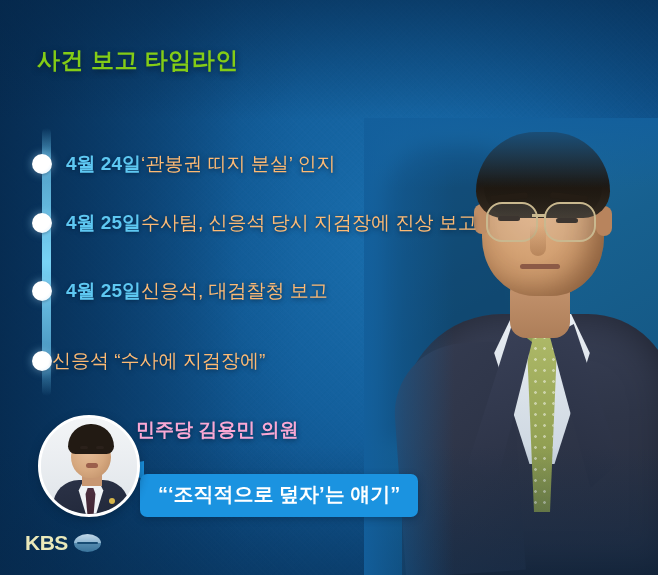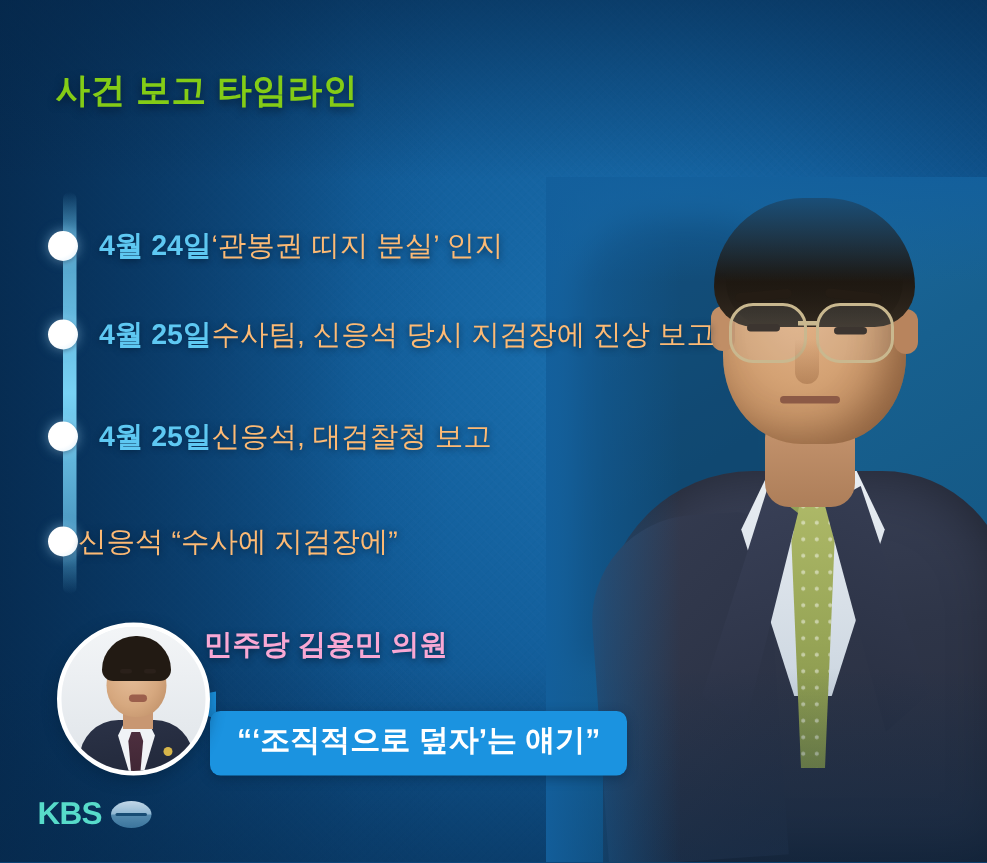--- a/index.html
+++ b/index.html
@@ -300,21 +300,21 @@
     position: absolute;
     left: 25px; top: 531px;
     display: flex; align-items: center; gap: 6px;
     z-index: 12;
     opacity: .92;
   }
   .kbs-text {
     font-size: 21px;
     font-weight: bold;
     letter-spacing: -.5px;
-    color: #5eead4;
+    color: #fef9c3;
     font-family: "Liberation Sans", "DejaVu Sans", sans-serif;
   }
   .kbs-mark {
     position: relative;
     width: 27px; height: 18px;
     border-radius: 50%;
     background: linear-gradient(180deg, #d3e6f4 0%, #9dc4de 48%, #5c92b6 52%, #3f7ba3 100%);
   }
   .kbs-mark::after {
     content: "";

